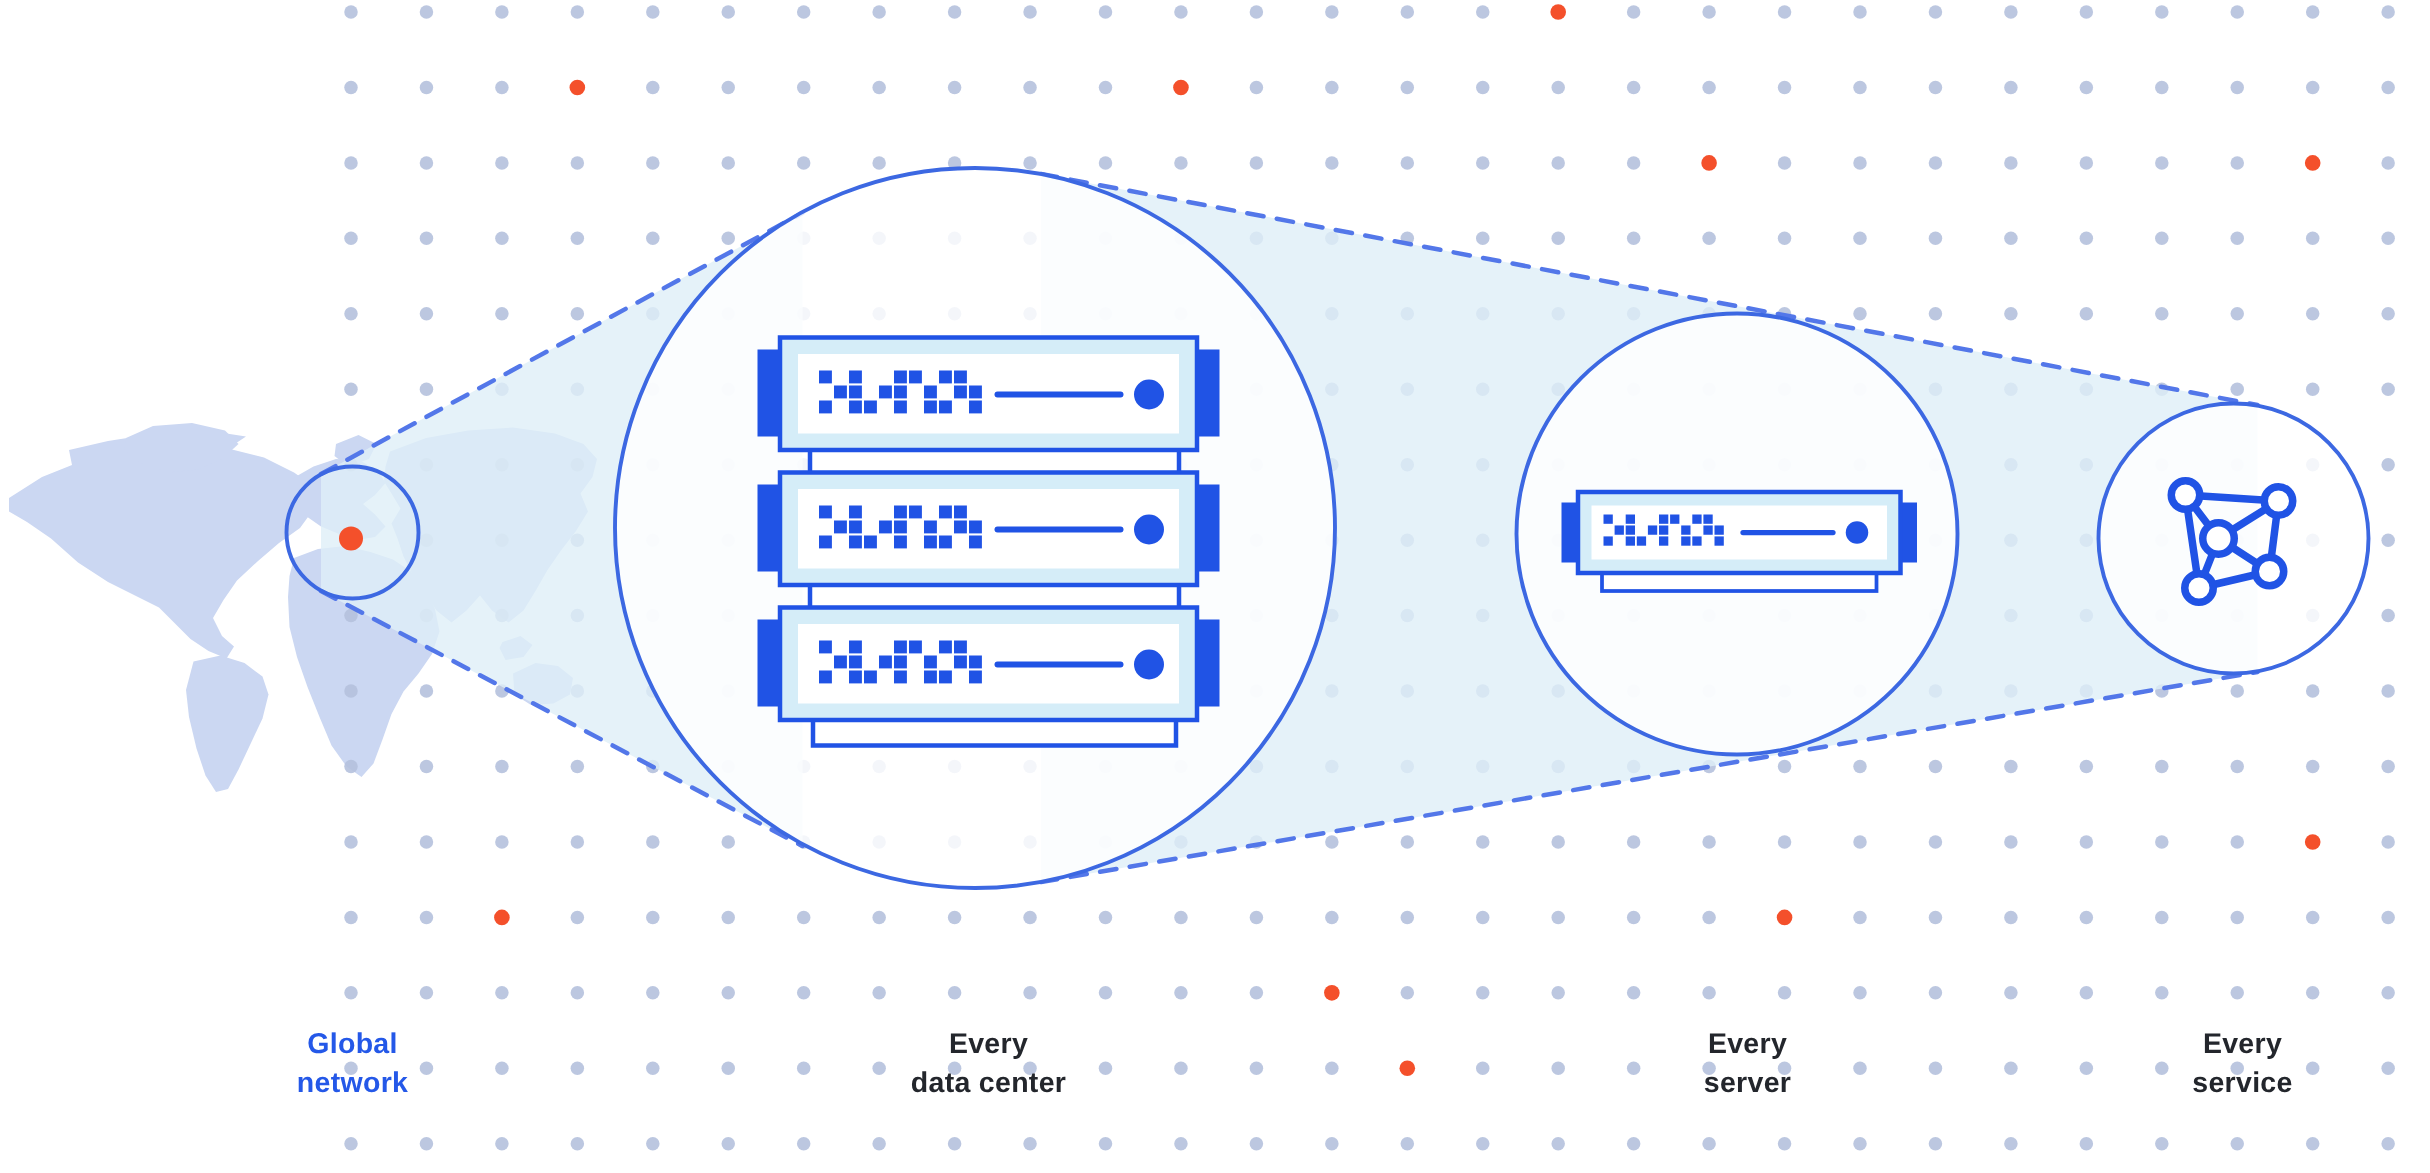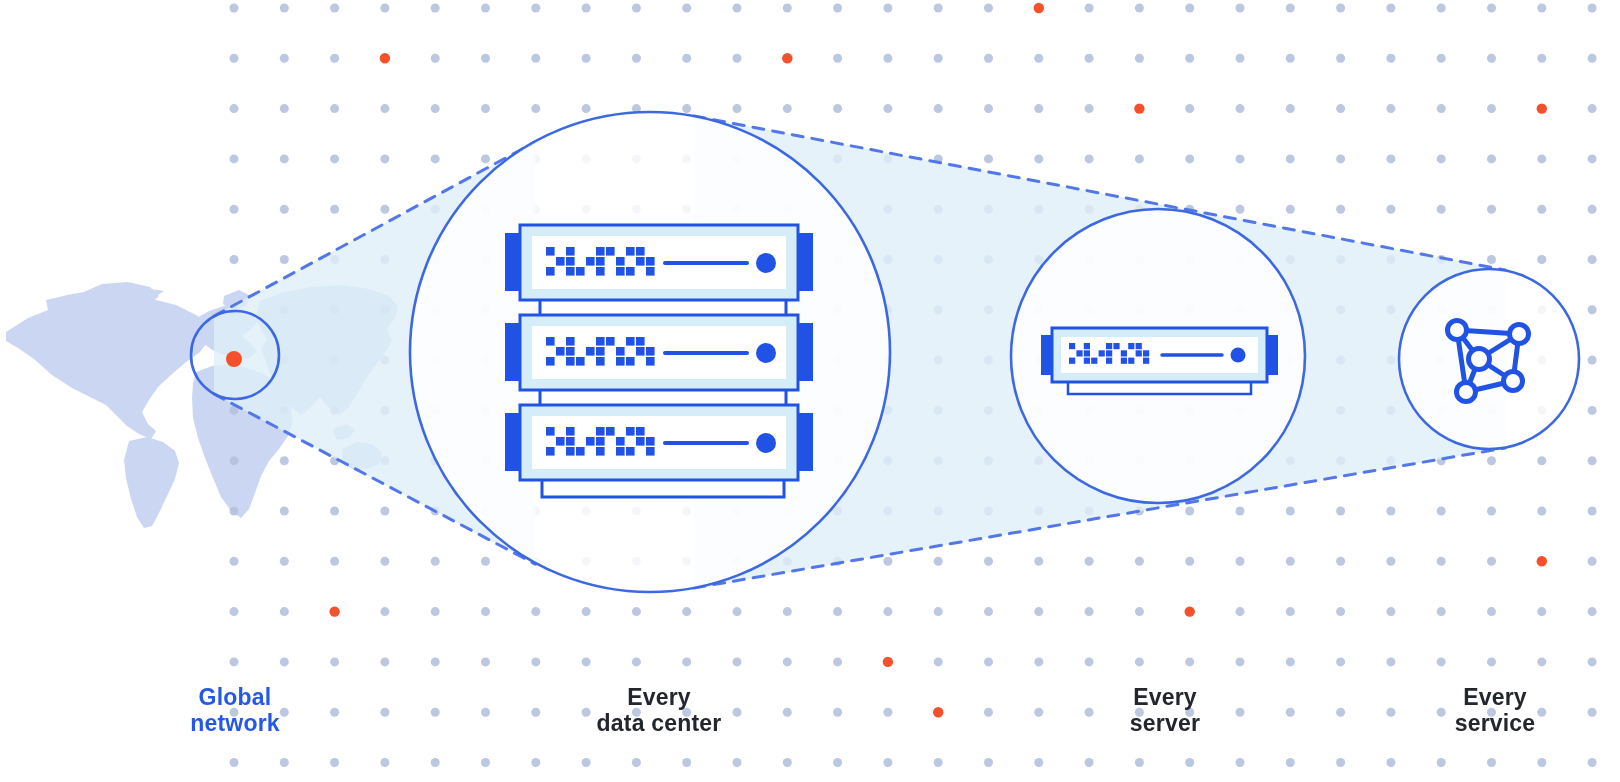--- a/index.html
+++ b/index.html
@@ -6,21 +6,21 @@
   .canvas{position:relative;width:1620px;height:782px;background:#fff;overflow:hidden;
           font-family:"Liberation Sans",sans-serif;}
   svg.scene{position:absolute;left:0;top:0;}
   .map-land{fill:var(--map-fill);}
   .wedge{fill:var(--wedge-fill);fill-opacity:.8;}
   .dash-line{stroke:var(--dash-stroke);stroke-width:3;fill:none;
              stroke-dasharray:11 9;stroke-linecap:round;}
   .zoom-circle{fill:#ffffff;fill-opacity:.84;stroke:var(--circle-stroke);stroke-width:2.6;}
   .map-circle{fill:none;stroke:var(--circle-stroke);stroke-width:2.6;}
   .stage-label{position:absolute;top:684px;transform:translateX(-50%);
-               text-align:center;font-weight:700;font-size:23px;line-height:26px;
+               text-align:center;font-weight:700;font-size:19px;line-height:26px;
                white-space:pre-line;letter-spacing:.2px;color:var(--label-dark);}
 </style>
 </head>
 <body>
 
 <div class="canvas">
 
 <svg class="scene" width="1620" height="782" viewBox="0 0 1620 782">
 
   <g id="map-layer">

